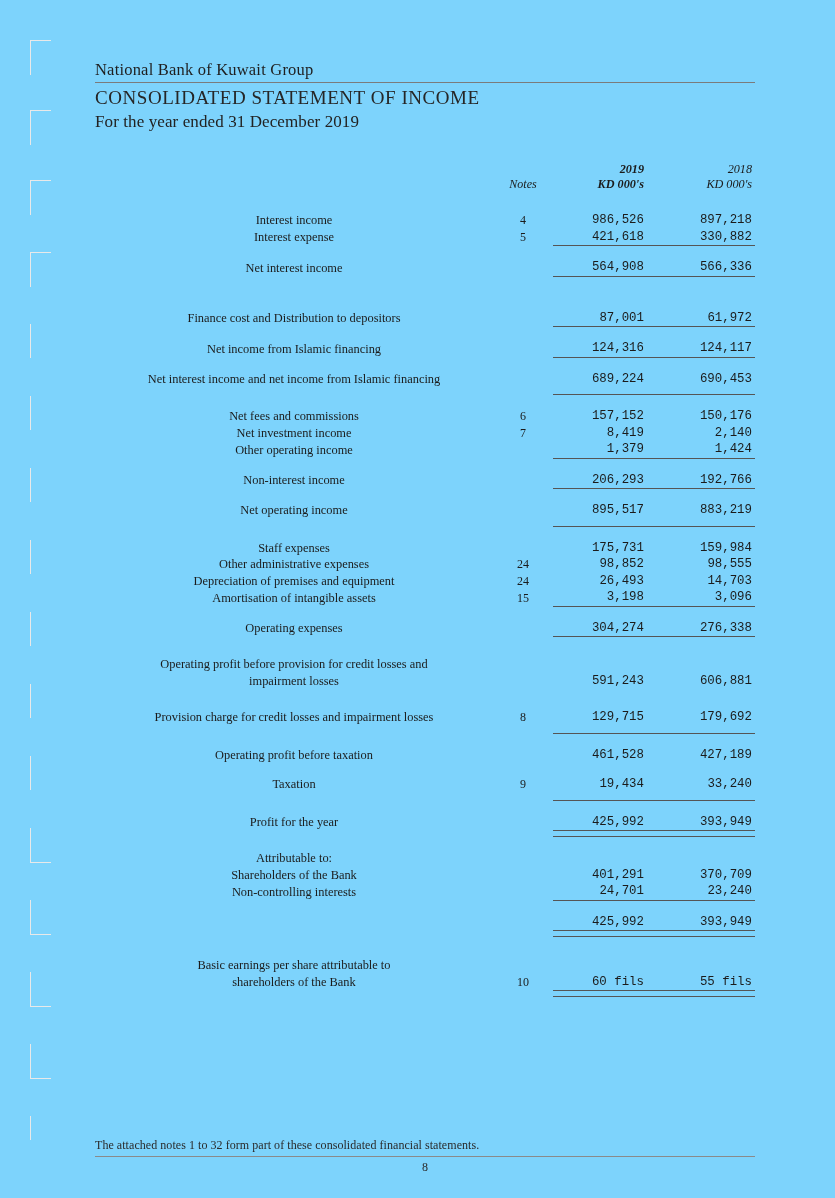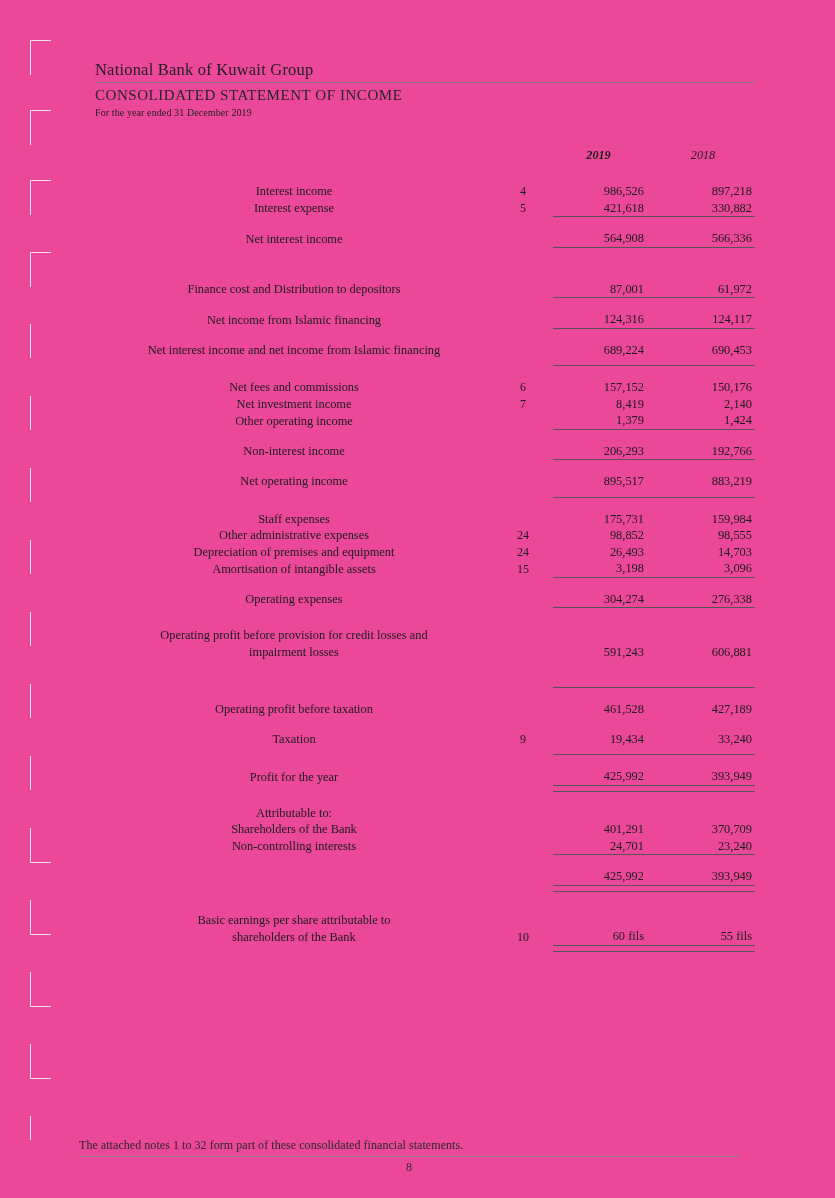--- a/index.html
+++ b/index.html
@@ -10,21 +10,21 @@
   }
   body {
     font-family: "Liberation Serif", "DejaVu Serif", serif;
     color: #1b1b1b;
     -webkit-font-smoothing: antialiased;
   }
   .page {
     position: relative;
     width: 835px;
     height: 1198px;
-    background: #ec4899;
+    background: #7dd3fc;
     overflow: hidden;
     box-sizing: border-box;
   }
 
   
   .margin-marks {
     position: absolute;
     left: 0; top: 0;
     width: 80px; height: 100%;
     pointer-events: none;
@@ -54,27 +54,27 @@
     letter-spacing: .2px;
     padding-bottom: 2px;
     color: #1f1f1f;
   }
   .head-rule {
     border-bottom: 1px solid #7b7b7b;
     margin: 0 0 3px 0;
     width: 100%;
   }
   .statement-title {
-    font-size: 15px;
+    font-size: 19px;
     letter-spacing: .55px;
     color: #262626;
     padding-top: 1px;
   }
   .statement-sub {
-    font-size: 10px;
+    font-size: 17px;
     letter-spacing: .1px;
     color: #222;
     padding-top: 3px;
   }
 
   
   table.fin {
     border-collapse: collapse;
     width: 100%;
     margin-top: 30px;
@@ -106,30 +106,31 @@
     font-size: 12px;
     padding-top: 1px;
     padding-bottom: 1px;
   }
   .num {
     text-align: right;
     line-height: 16.5px;
     padding-top: 1px;
     padding-bottom: 1px;
     white-space: nowrap;
+    font-family: Liberation Mono, monospace;
   }
   .num.y1 { padding-right: 10px; }
   .num.y2 { padding-right: 3px; }
 
   
   .b { font-weight: bold; }
 
   
   .colhead-year {
-    text-align: center;
+    text-align: right;
     font-style: italic;
     font-size: 12.2px;
     line-height: 15px;
   }
   .colhead-year.y1 { padding-right: 10px; font-weight: bold; }
   .colhead-year.y2 { padding-right: 3px; }
   .colhead-notes {
     text-align: center;
     font-style: italic;
     font-size: 12px;
@@ -153,21 +154,21 @@
   
   tr.sp-sm td { height: 7px; font-size: 0; line-height: 0; }
   tr.sp-md td { height: 13px; font-size: 0; line-height: 0; }
   tr.sp-lg td { height: 20px; font-size: 0; line-height: 0; }
 
   .indent { padding-left: 11px; margin-top: 20px; }
 
   
   .footer {
     position: absolute;
-    left: 79px;
+    left: 95px;
     top: 1138px;
     width: 660px;
     font-size: 12px;
   }
   .footer-note {
     color: #2a2a2a;
     padding-bottom: 3px;
     letter-spacing: .05px;
   }
   .footer-rule {
@@ -224,20 +225,27 @@
       </colgroup>
       <tbody>
 
         <tr>
           <td class="lbl"></td>
           <td class="notes"></td>
           <td class="colhead-year y1">2019</td>
           <td></td>
           <td class="colhead-year y2">2018</td>
         </tr>
+        <tr>
+          <td class="lbl"></td>
+          <td class="colhead-notes">Notes</td>
+          <td class="colhead-year y1">KD 000's</td>
+          <td></td>
+          <td class="colhead-year y2">KD 000's</td>
+        </tr>
 
         <tr class="sp-lg">
             <td colspan="5"></td>
           </tr>
 
         <tr>
           <td class="lbl">Interest income</td>
           <td class="notes">4</td>
           <td class="num y1 b">986,526</td>
           <td></td>
@@ -489,20 +497,27 @@
           <td class="notes"></td>
           <td class="num y1 b">591,243</td>
           <td></td>
           <td class="num y2">606,881</td>
         </tr>
 
         <tr class="sp-lg">
             <td colspan="5"></td>
           </tr>
 
+        <tr>
+          <td class="lbl b">Provision charge for credit losses and impairment losses</td>
+          <td class="notes">8</td>
+          <td class="num y1 b">129,715</td>
+          <td></td>
+          <td class="num y2">179,692</td>
+        </tr>
 
         <tr class="sp-sm">
             <td colspan="5"></td>
           </tr>
         <tr class="rule">
           <td></td>
             <td></td>
             <td class="r-line y1"></td>
             <td></td>
             <td class="r-line y2"></td>

